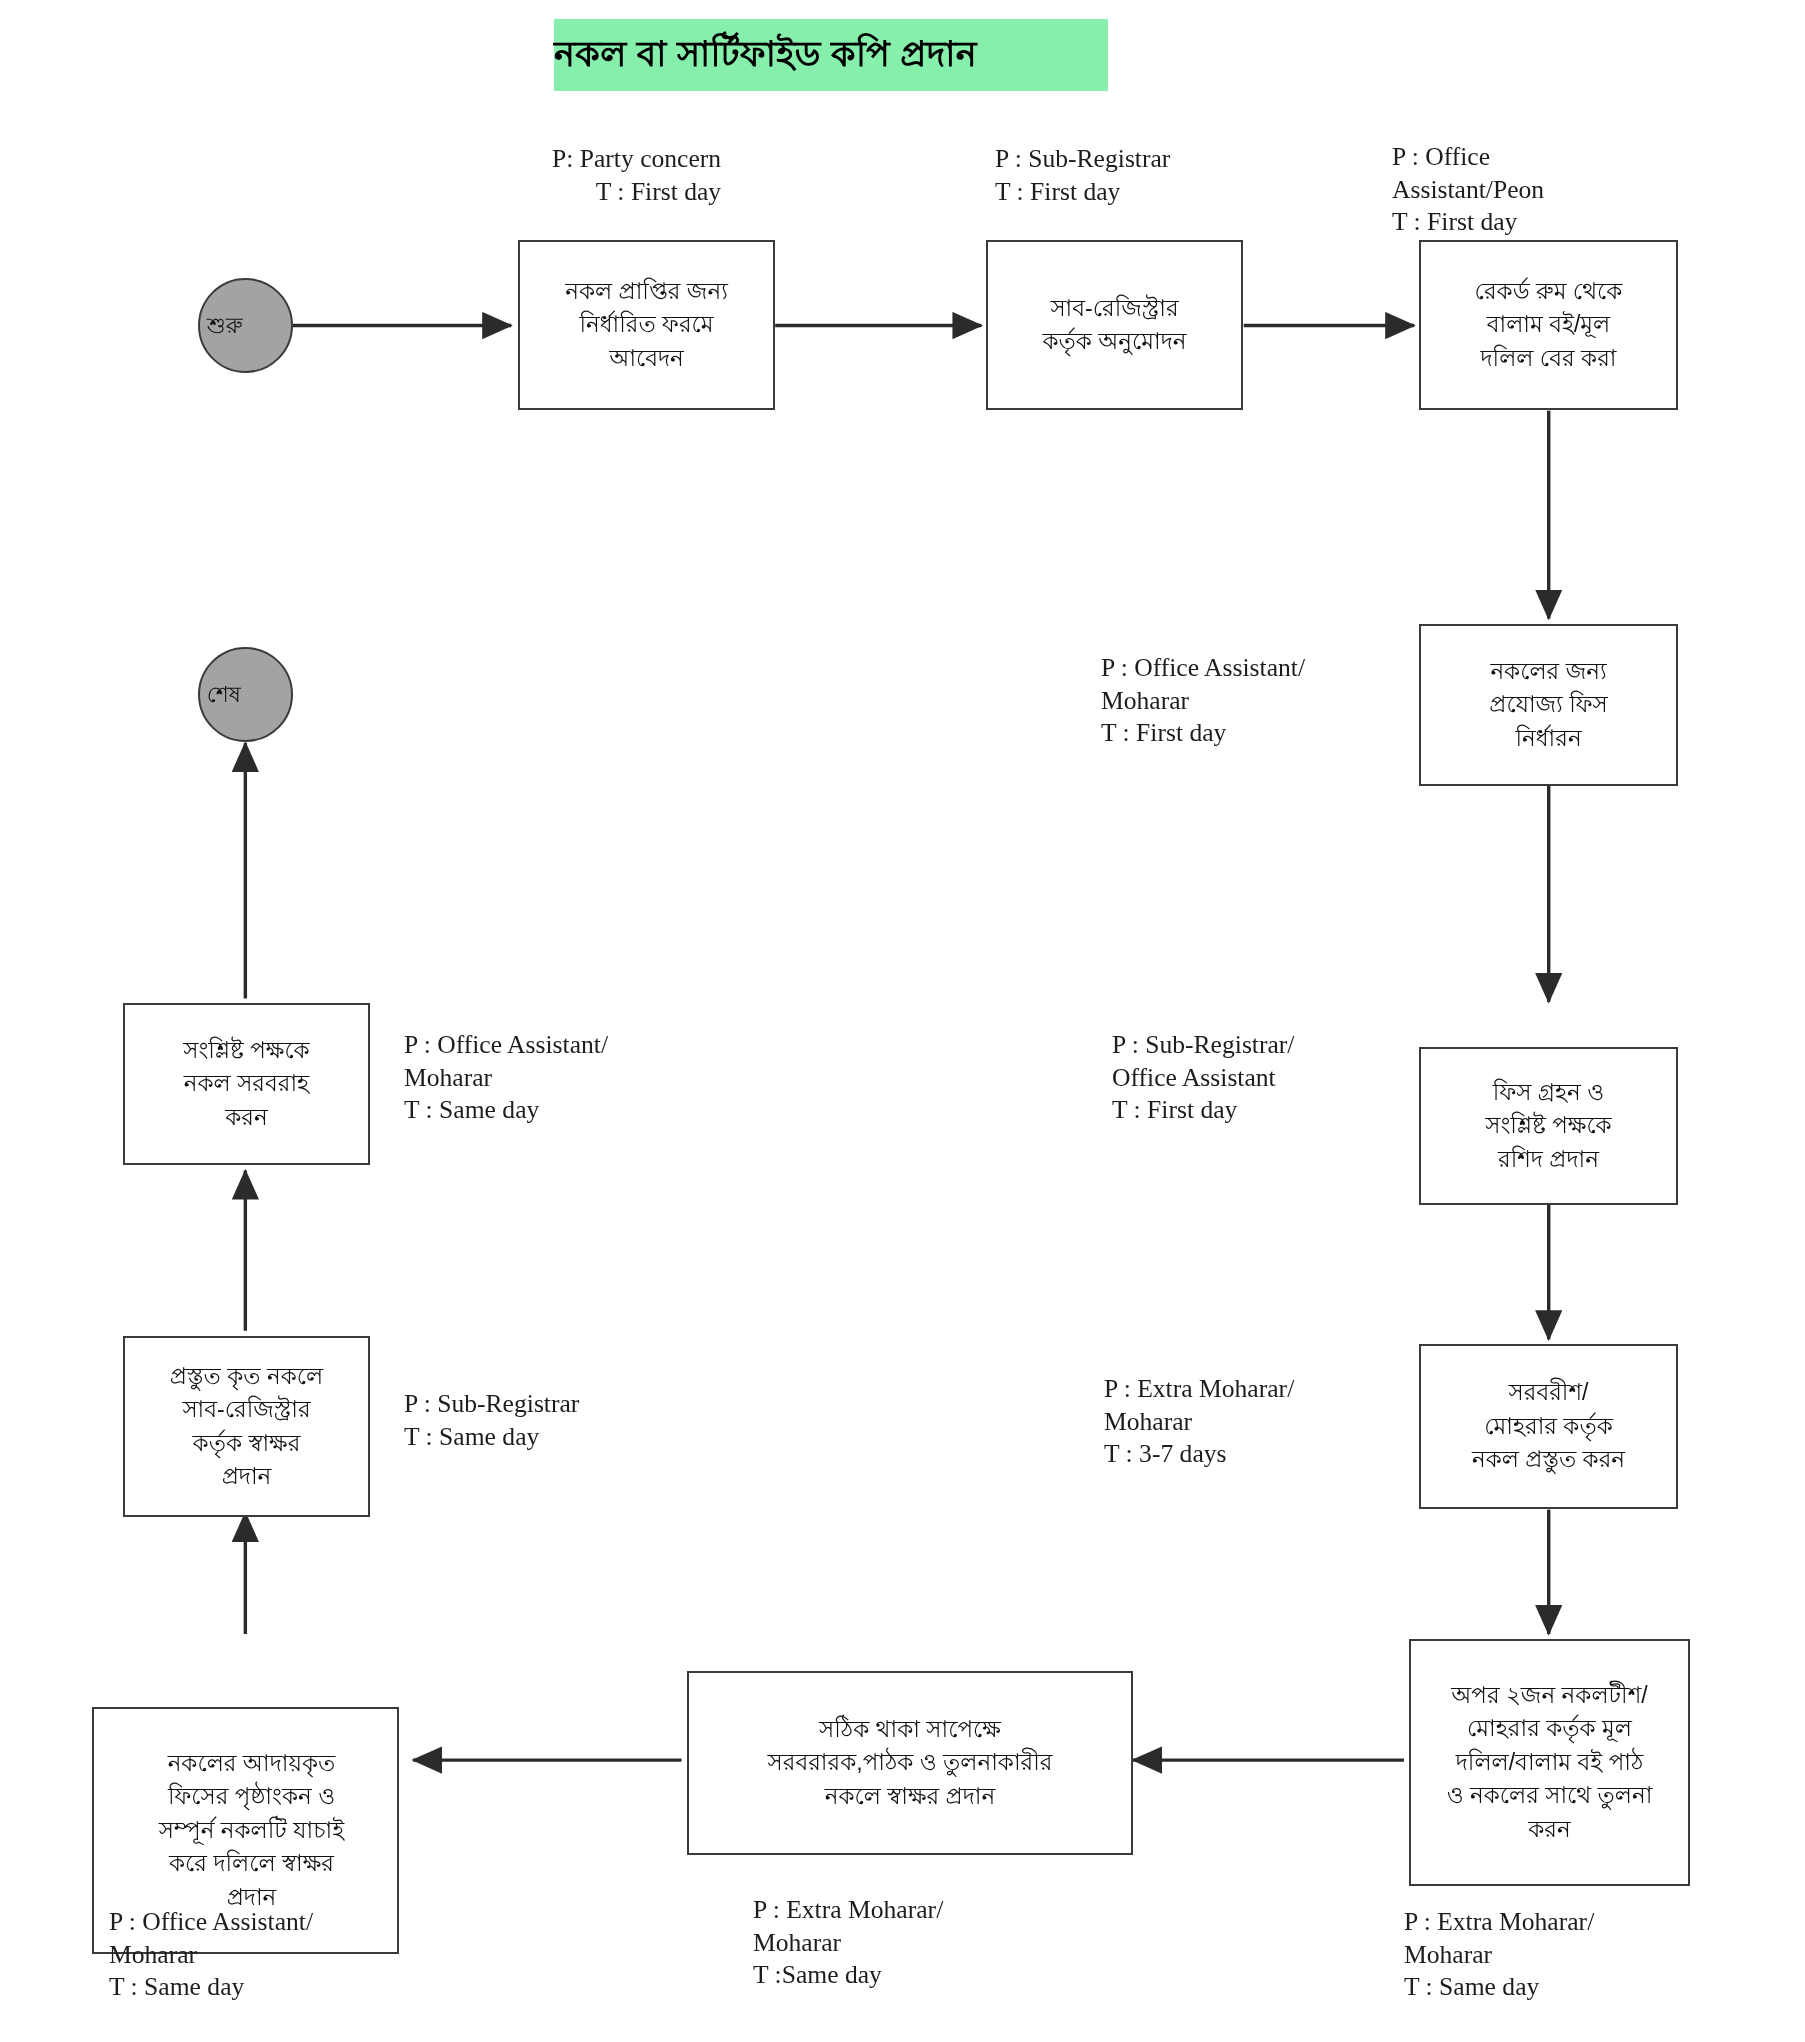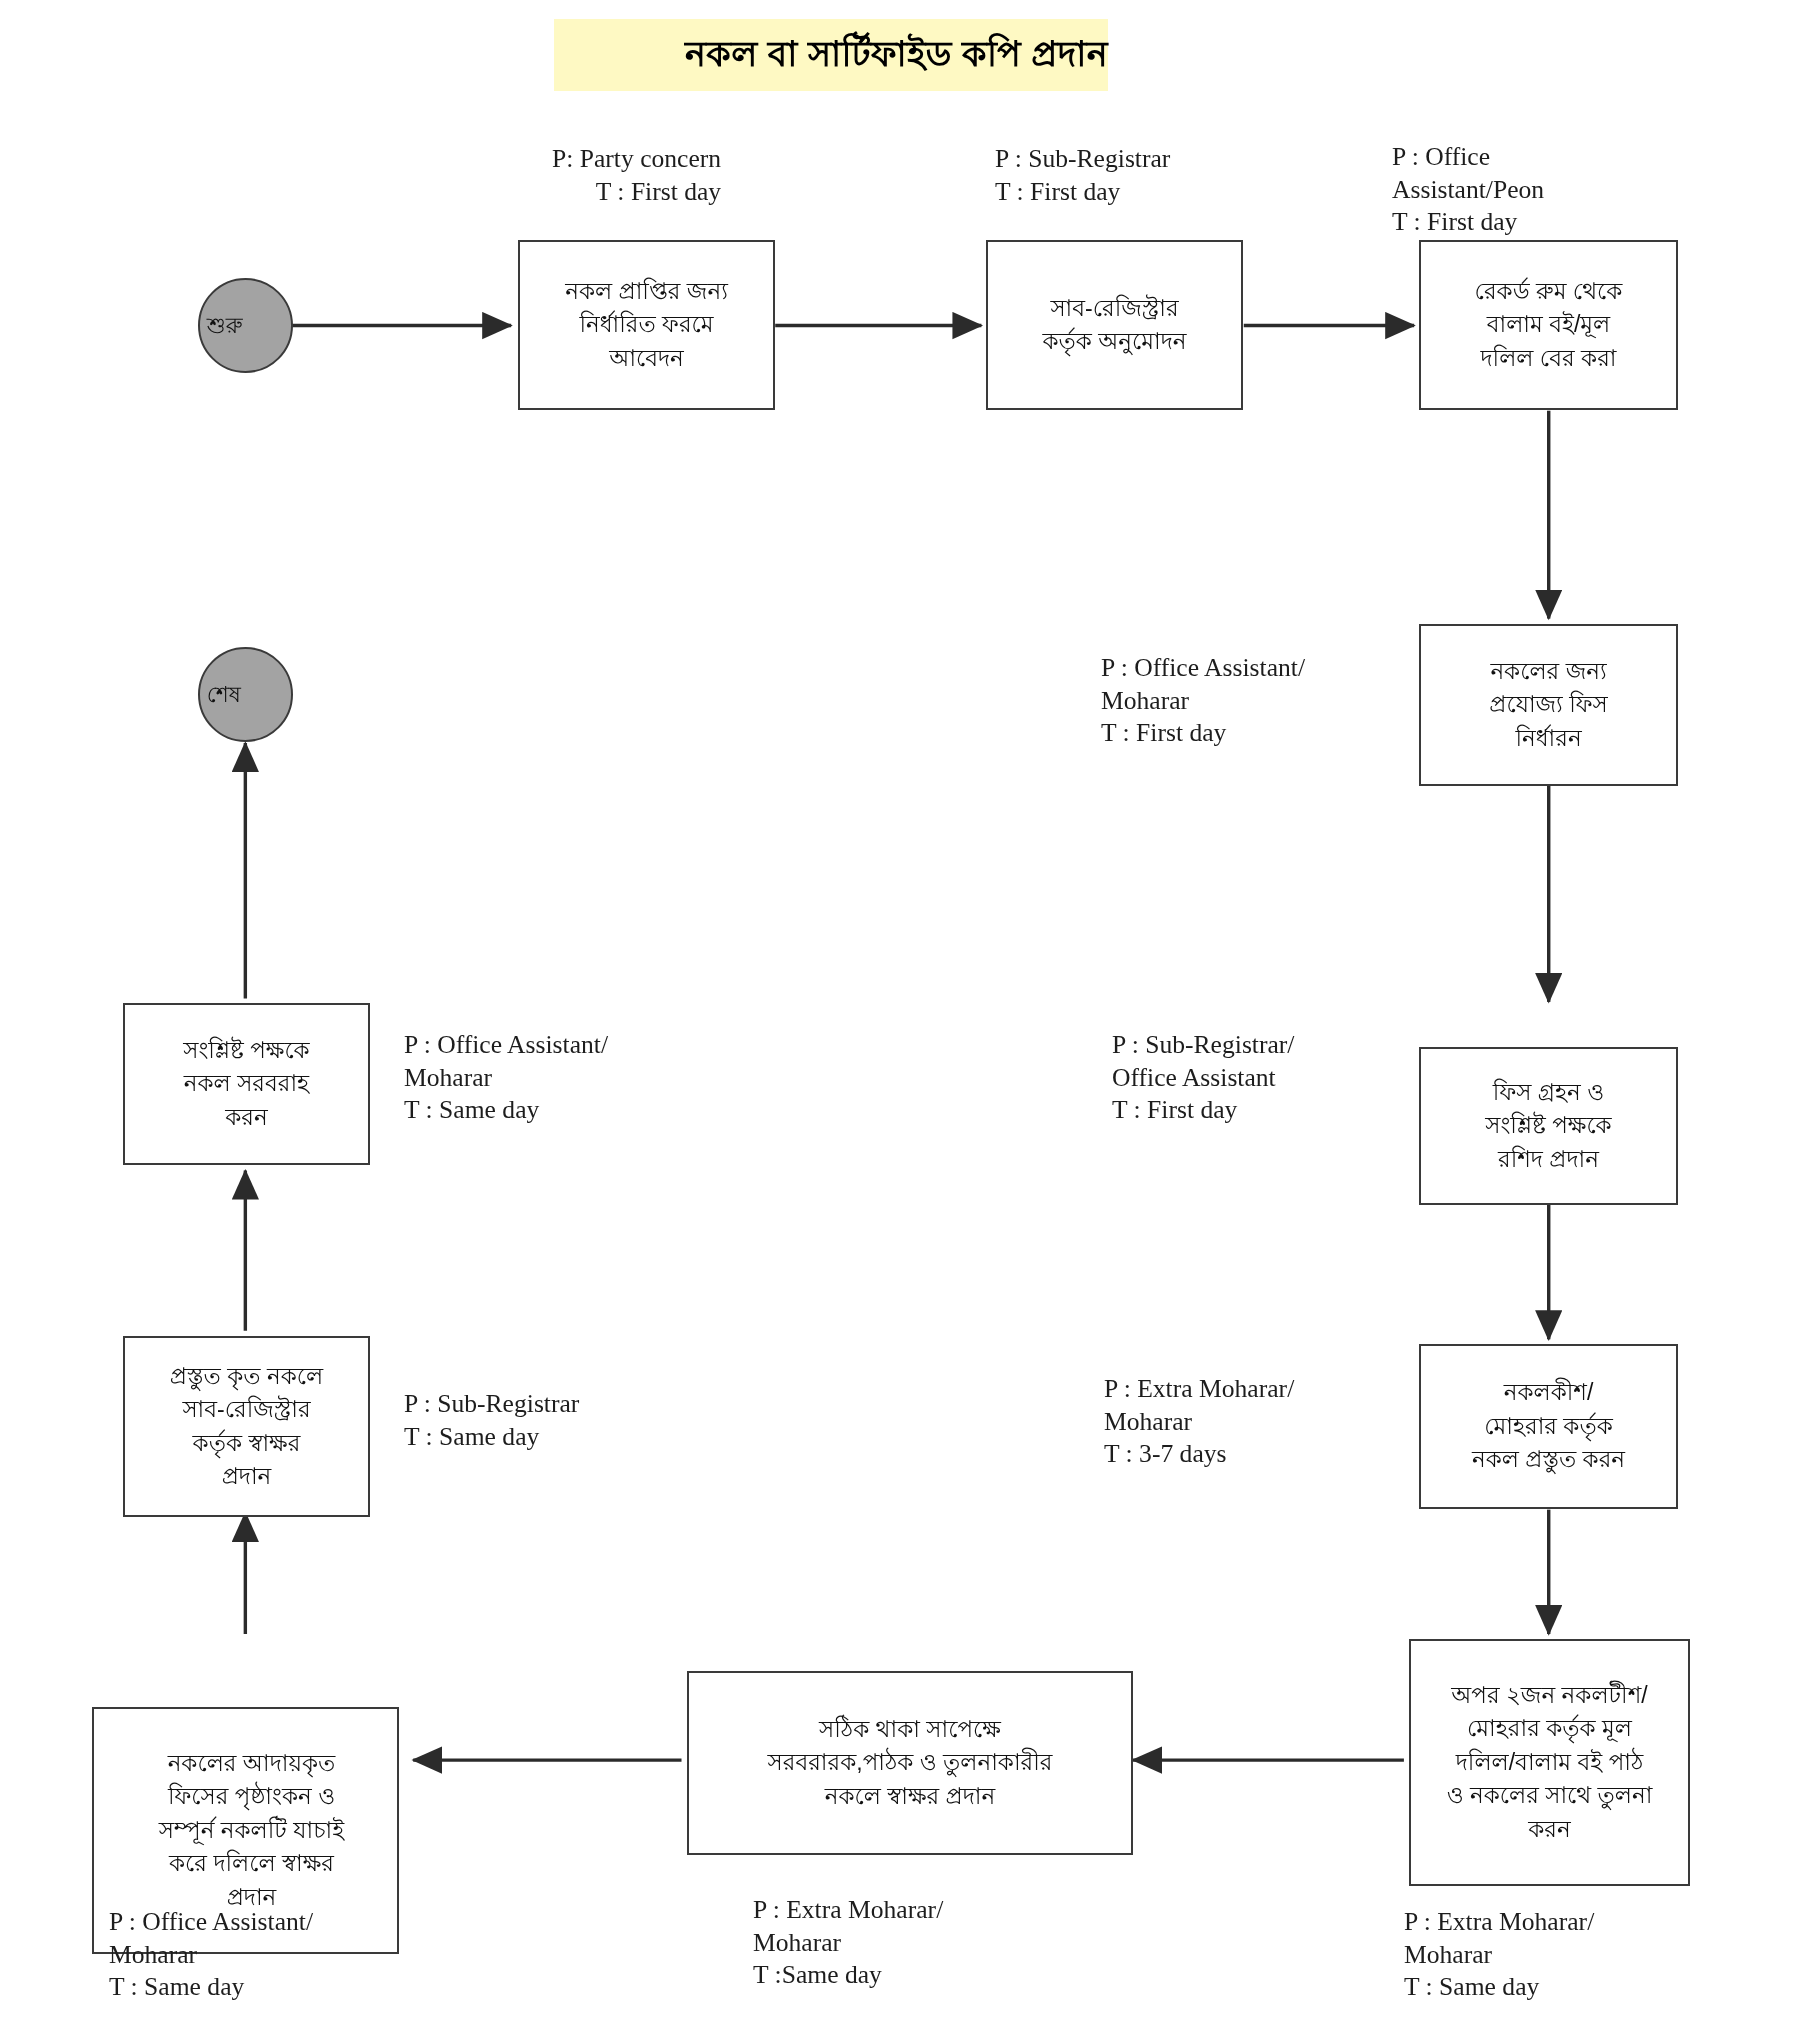--- a/index.html
+++ b/index.html
@@ -22,24 +22,24 @@
   }
   svg.wires {
     position: absolute;
     left: 0; top: 0;
     width: 1806px;
     height: 2043px;
     pointer-events: none;
   }
   .title-banner {
     position: absolute;
-    background: #fef9c3;
+    background: #86efac;
     display: flex;
     align-items: flex-end;
-    justify-content: flex-end;
+    justify-content: flex-start;
     box-sizing: border-box;
     padding-bottom: 5.1px;
   }
   .title-text {
     font-family: "Liberation Sans", "DejaVu Sans", sans-serif;
     font-weight: bold;
     font-size: 35px;
     letter-spacing: 0.4px;
     color: #000;
     white-space: nowrap;
@@ -156,21 +156,21 @@
 নির্ধারন</span>
   </div>
 
   <div class="node" style="left:1419px; top:1007px; width:259px; height:158px;margin-top:40px;">
     <span class="node-text">ফিস গ্রহন ও
 সংশ্লিষ্ট পক্ষকে
 রশিদ প্রদান</span>
   </div>
 
   <div class="node" style="left:1419px; top:1344px; width:259px; height:165px;">
-    <span class="node-text">নকলকীশ/
+    <span class="node-text">সরবরীশ/
 মোহরার কর্তৃক
 নকল প্রস্তুত করন</span>
   </div>
 
   <div class="node" style="left:1409px; top:1639px; width:281px; height:247px;">
     <span class="node-text">অপর ২জন নকলটীশ/
 মোহরার কর্তৃক মূল
 দলিল/বালাম বই পাঠ
 ও নকলের সাথে তুলনা
 করন</span>

